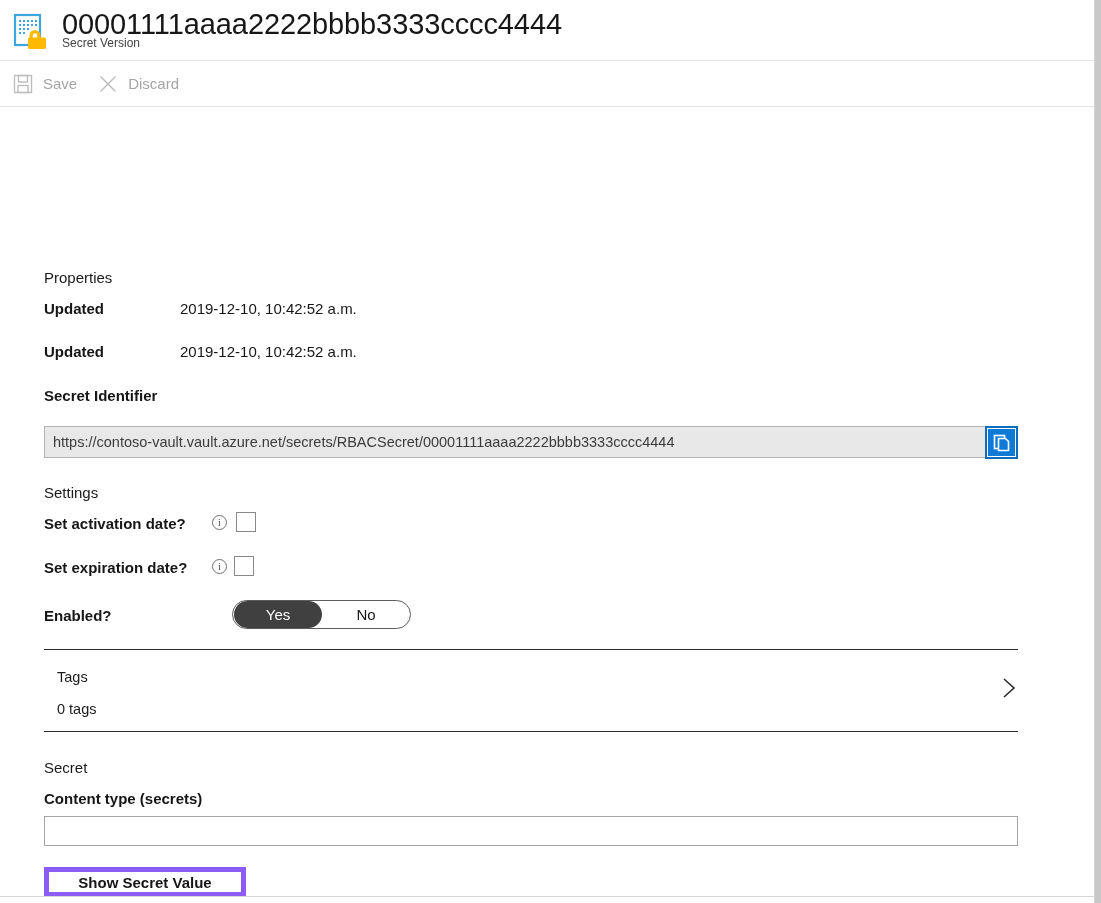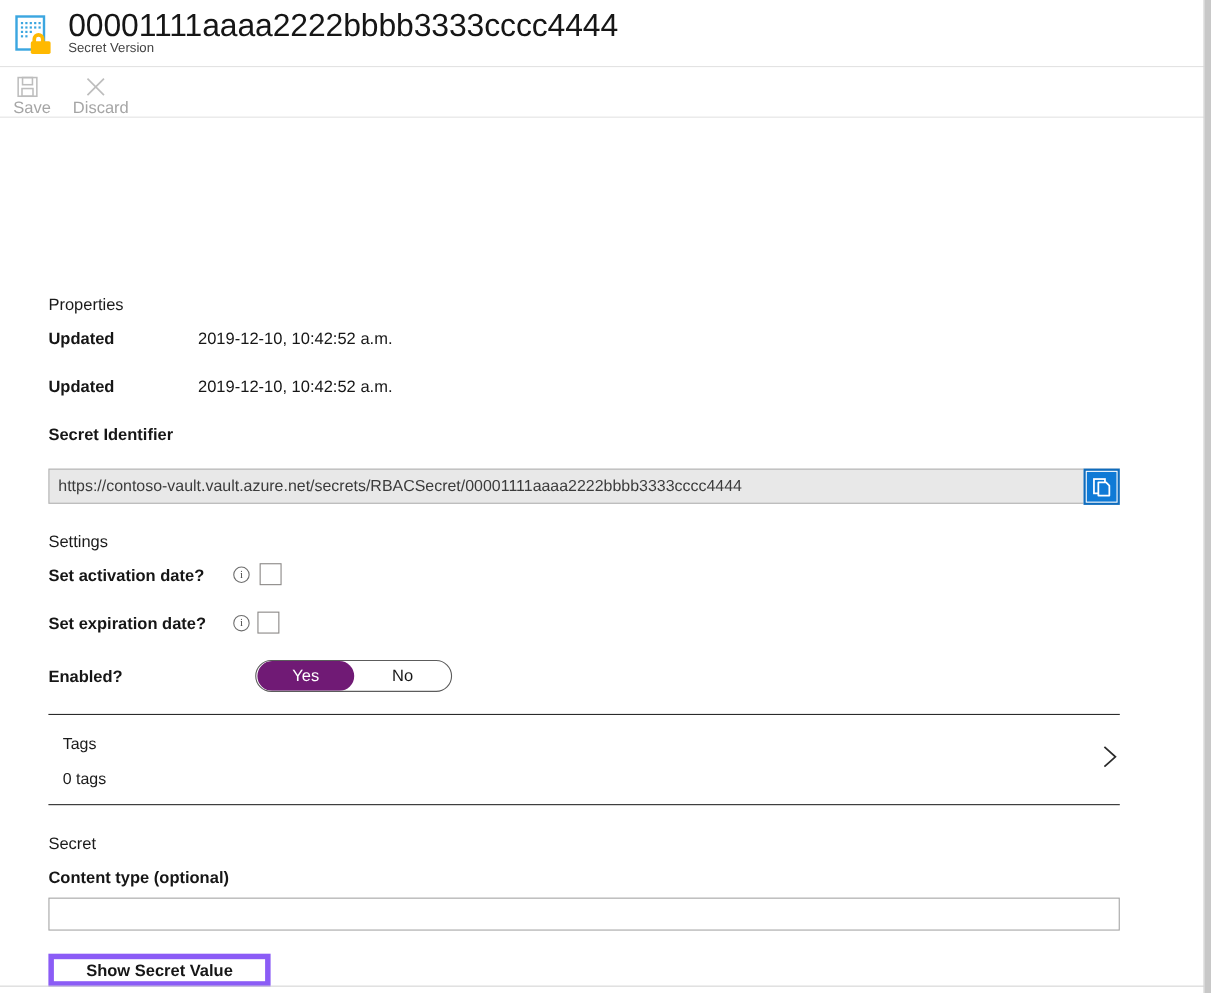--- a/index.html
+++ b/index.html
@@ -88,21 +88,20 @@
   .cmd {
     display: flex;
     align-items: center;
     height: 32px;
     padding: 0 10px 0 0;
     margin-right: 10px;
     color: #a5a5a5;
     font-size: 15px;
     cursor: default;
     user-select: none;
-    flex-direction: column;
   }
   .cmd .cmd-ico {
     width: 22px;
     height: 22px;
     margin-right: 9px;
     display: inline-flex;
     align-items: center;
     justify-content: center;
     flex: 0 0 22px;
   }
@@ -221,21 +220,21 @@
   .toggle-opt {
     flex: 1;
     text-align: center;
     font-size: 15px;
     line-height: 27px;
     height: 27px;
     color: #161616;
     user-select: none;
   }
   .toggle-opt.on {
-    background: #701a75;
+    background: #404040;
     color: #ffffff;
     border-radius: 14px;
     margin: 0 0 0 1px;
   }
 
   
   .rule {
     position: absolute;
     left: 44px;
     width: 974px;
@@ -384,21 +383,21 @@
     <div class="abs" style="left:57px; top:562px; font-size:14.5px; color:#1b1b1b;">Tags</div>
     <div class="abs" style="left:57px; top:594px; font-size:14.5px; color:#1b1b1b;">0 tags</div>
     <span class="tags-chevron">
       <svg width="26" height="26" viewBox="0 0 26 26">
         <polyline points="8,4 18,13 8,22" fill="none" stroke="#2b2b2b" stroke-width="1.6"></polyline>
       </svg>
     </span>
     <div class="rule" style="top:624px;"></div>
 
     <div class="abs section-head" style="left:44px; top:652px;">Secret</div>
-    <div class="abs lbl-bold" style="left:44px; top:683px;">Content type (optional)</div>
+    <div class="abs lbl-bold" style="left:44px; top:683px;">Content type (secrets)</div>
 
     <input class="ct-input" type="text" value="" style="">
 
     <button class="show-btn">Show Secret Value</button>
 
   </div>
 
   <div class="edge-right-line"></div>
   <div class="edge-right"></div>
   <div class="edge-bottom-line"></div>

